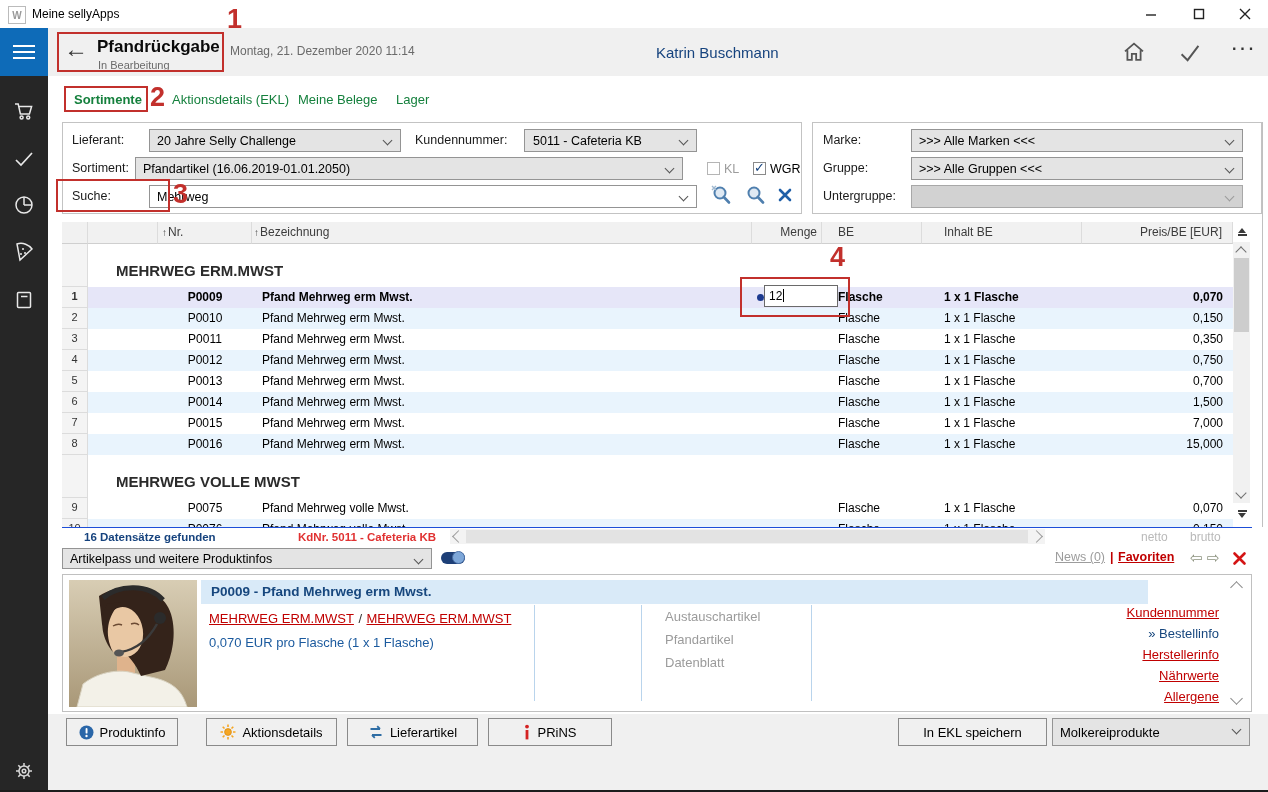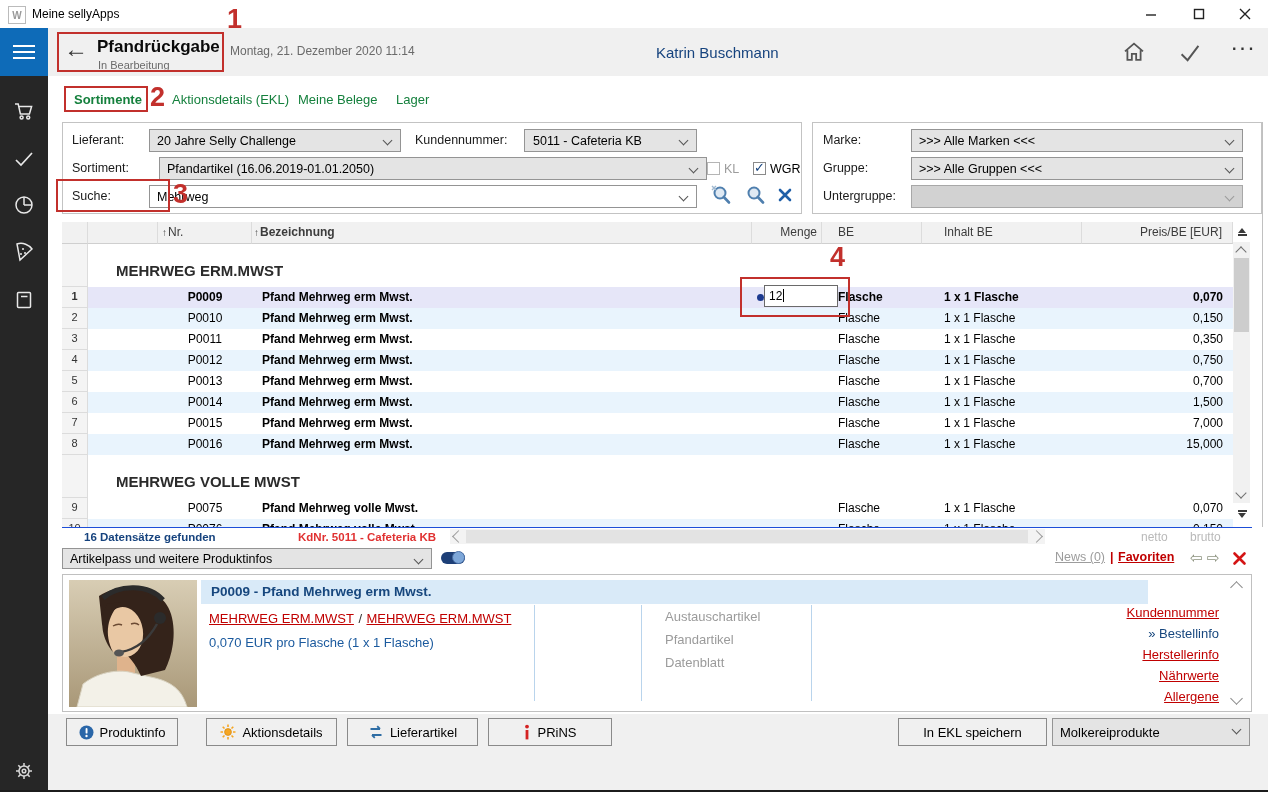--- a/index.html
+++ b/index.html
@@ -47,21 +47,21 @@
   .cblabel{font-size:12.5px;margin-left:4px;}
   .cblabel.dis{color:#9c9c9c;}
   
   .tablebox{left:62px;top:222px;width:1190px;height:305px;overflow:hidden;background:#fff;border-bottom:1px solid #1d4ed8;}
   .trow{display:flex;width:1171px;}
   .cell{box-sizing:border-box;font-size:12px;white-space:nowrap;overflow:visible;}
   .c-gut{width:26px;background:#f4f4f4;border-right:1px solid #dcdcdc;border-bottom:1px solid #dcdcdc;
          font-size:11px;color:#333;text-align:center;padding-top:3px;}
   .c-dot{width:70px;}
   .c-nr{width:94px;text-align:center;padding-top:3px;}
-  .c-bez{width:500px;padding:3px 0 16px 10px;font-weight:bold;}
+  .c-bez{width:500px;padding:3px 0 16px 10px;}
   .c-menge{width:70px;position:relative;text-align:right;padding:3px 4px 16px 0;}
   .c-be{width:100px;padding:3px 0 0 16px;}
   .c-inh{width:160px;padding:3px 0 0 22px;}
   .c-preis{width:151px;text-align:right;padding:3px 10px 0 0;}
   .hdr-row{height:22px;background:#f1f1f1;}
   .hdr-row .cell{background:#f1f1f1;border-right:1px solid #dcdcdc;border-bottom:1px solid #cfcfcf;color:#3c3c3c;}
   .hdr-row .c-gut{background:#f1f1f1;}
   .sort-a{font-size:10px;color:#444;margin-right:1px;}
   .data-row{height:21px;background:#fff;}
   .data-row.alt{background:#e9f4fd;}
@@ -210,21 +210,21 @@
     <div class="abs flabel" style="left:9px;top:10px;">Lieferant:</div>
     <div class="dd" style="left:86px;top:6px;width:252px;">
         <span>20 Jahre Selly Challenge</span>
       </div>
     <div class="abs flabel" style="left:352px;top:10px;">Kundennummer:</div>
     <div class="dd" style="left:461px;top:6px;width:173px;padding-left:8px;">
         <span>5011 - Cafeteria KB</span>
       </div>
 
     <div class="abs flabel" style="left:9px;top:38px;">Sortiment:</div>
-    <div class="dd" style="left:96px;top:34px;width:548px;">
+    <div class="dd" style="left:72px;top:34px;width:548px;">
         <span>Pfandartikel (16.06.2019-01.01.2050)</span>
       </div>
     <span class="abs" style="left:644px;top:36px;">
       <span class="cb dis"></span><span class="cblabel dis">KL</span>
     </span>
     <span class="abs" style="left:690px;top:36px;">
       <span class="cb checked"></span><span class="cblabel">WGR</span>
     </span>
 
     <div class="abs flabel" style="left:9px;top:66px;">Suche:</div>

